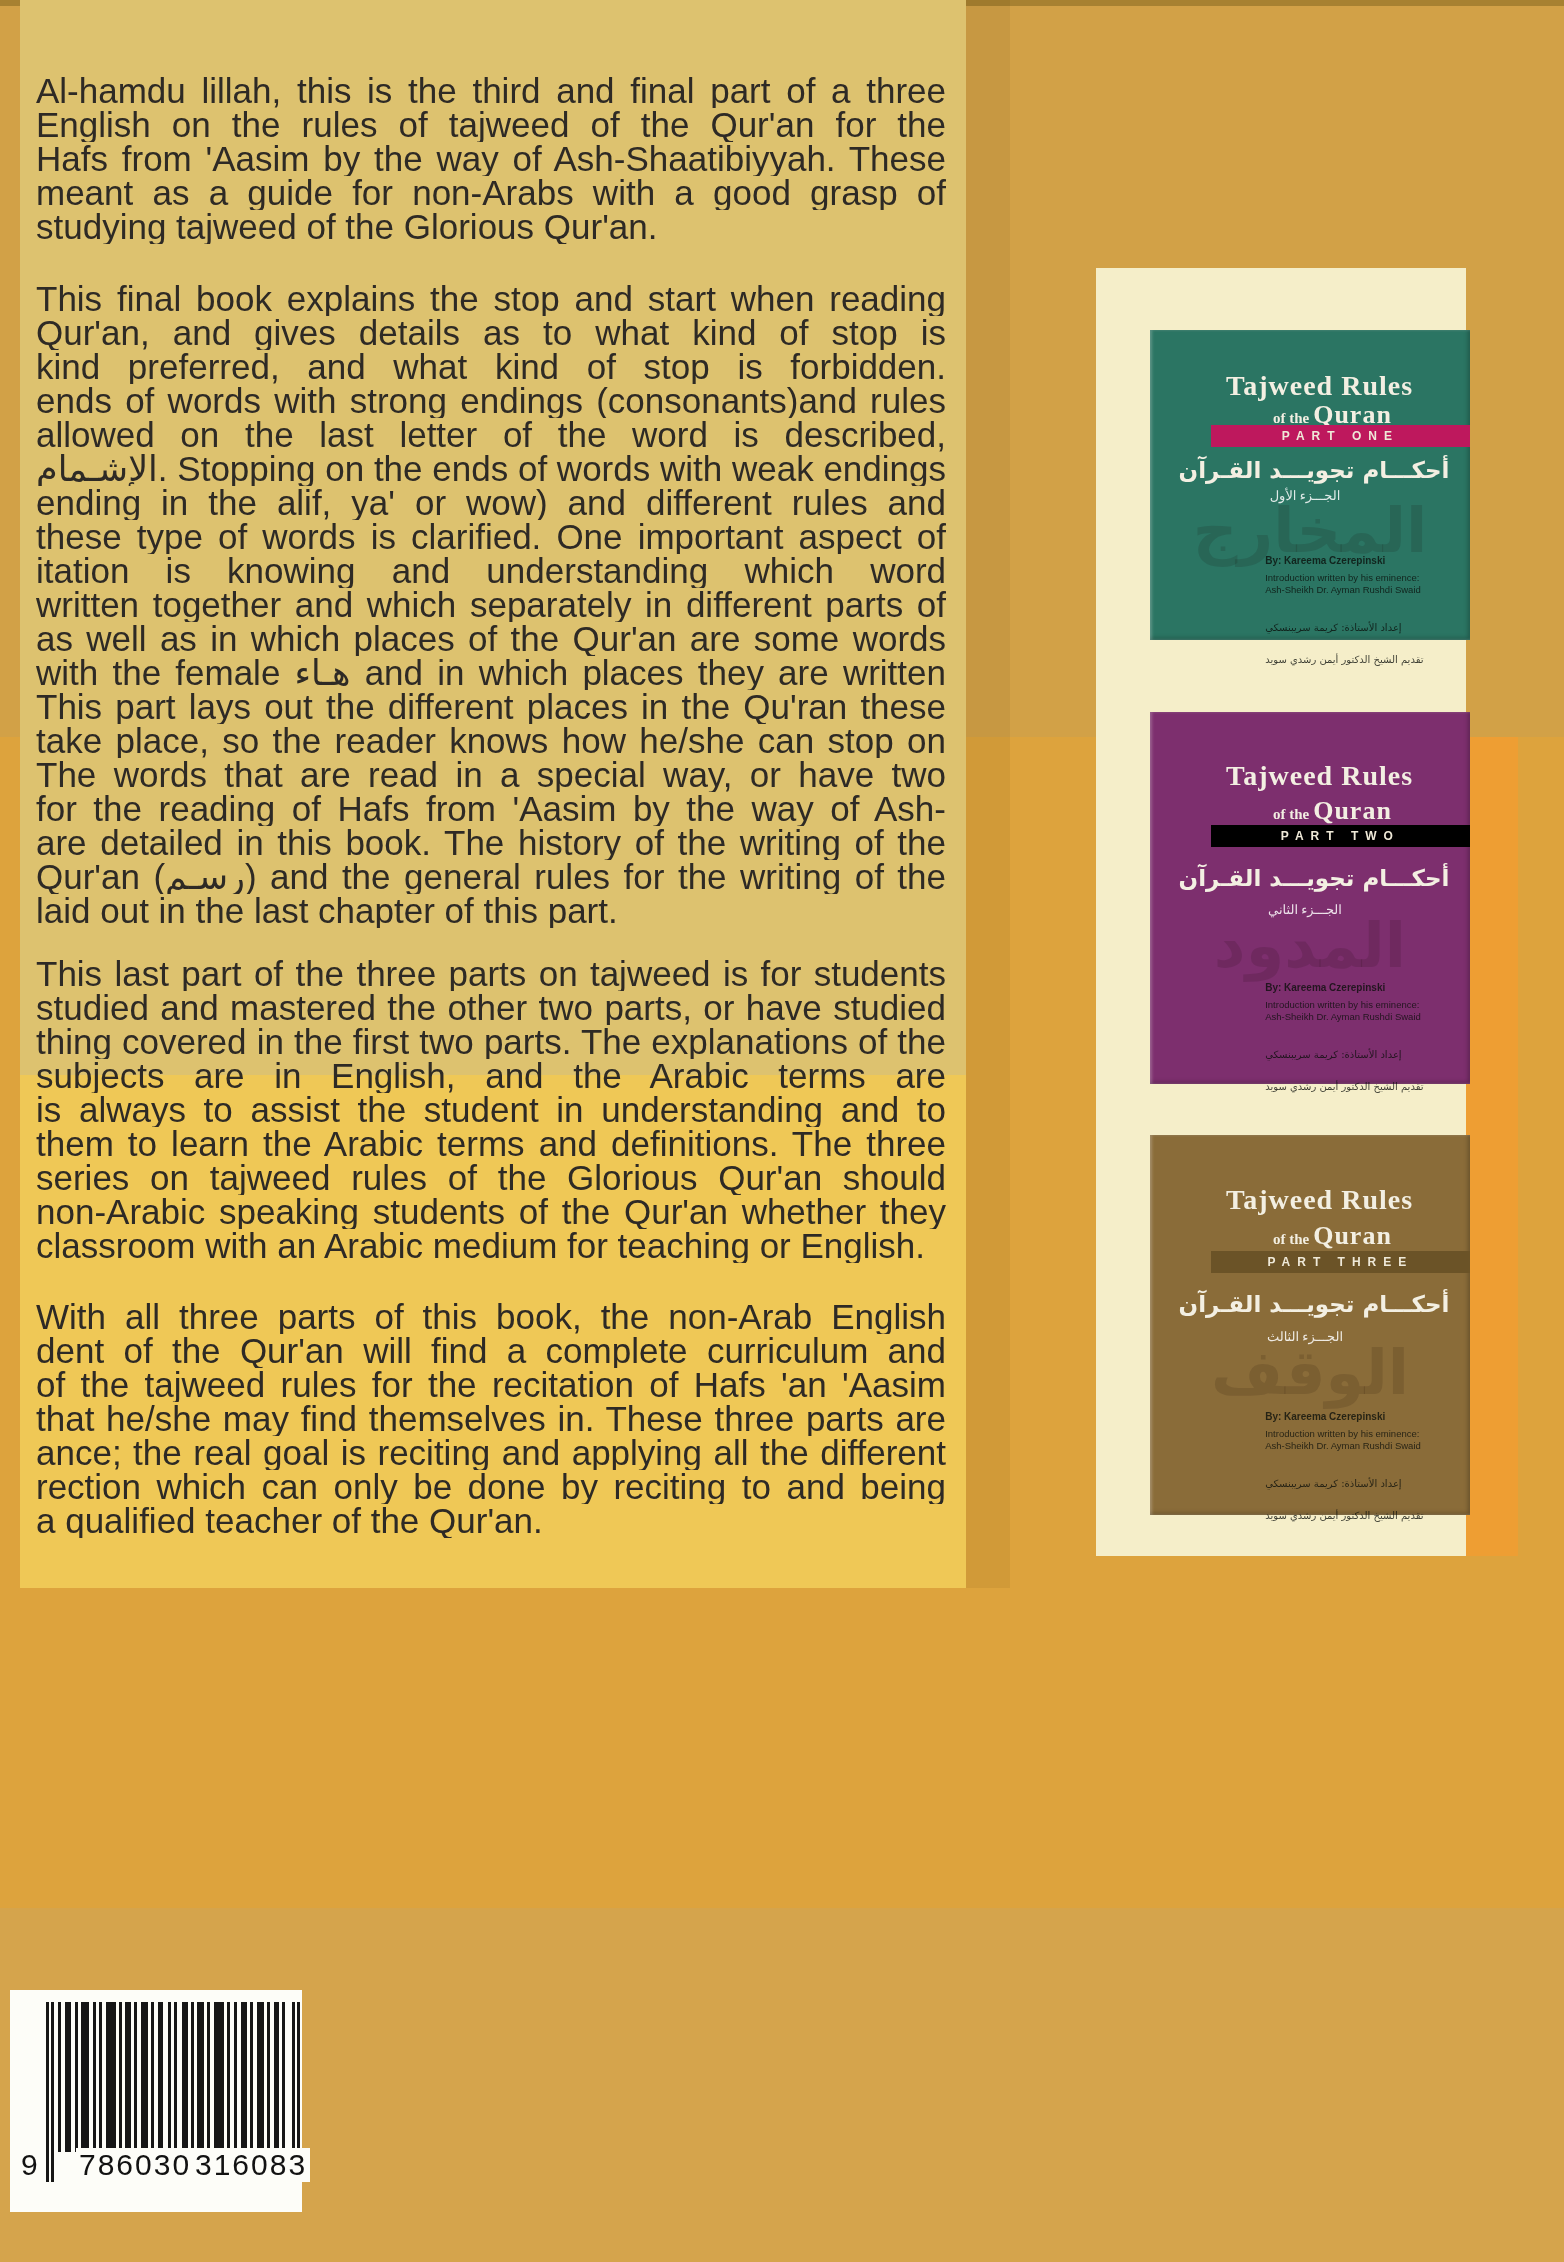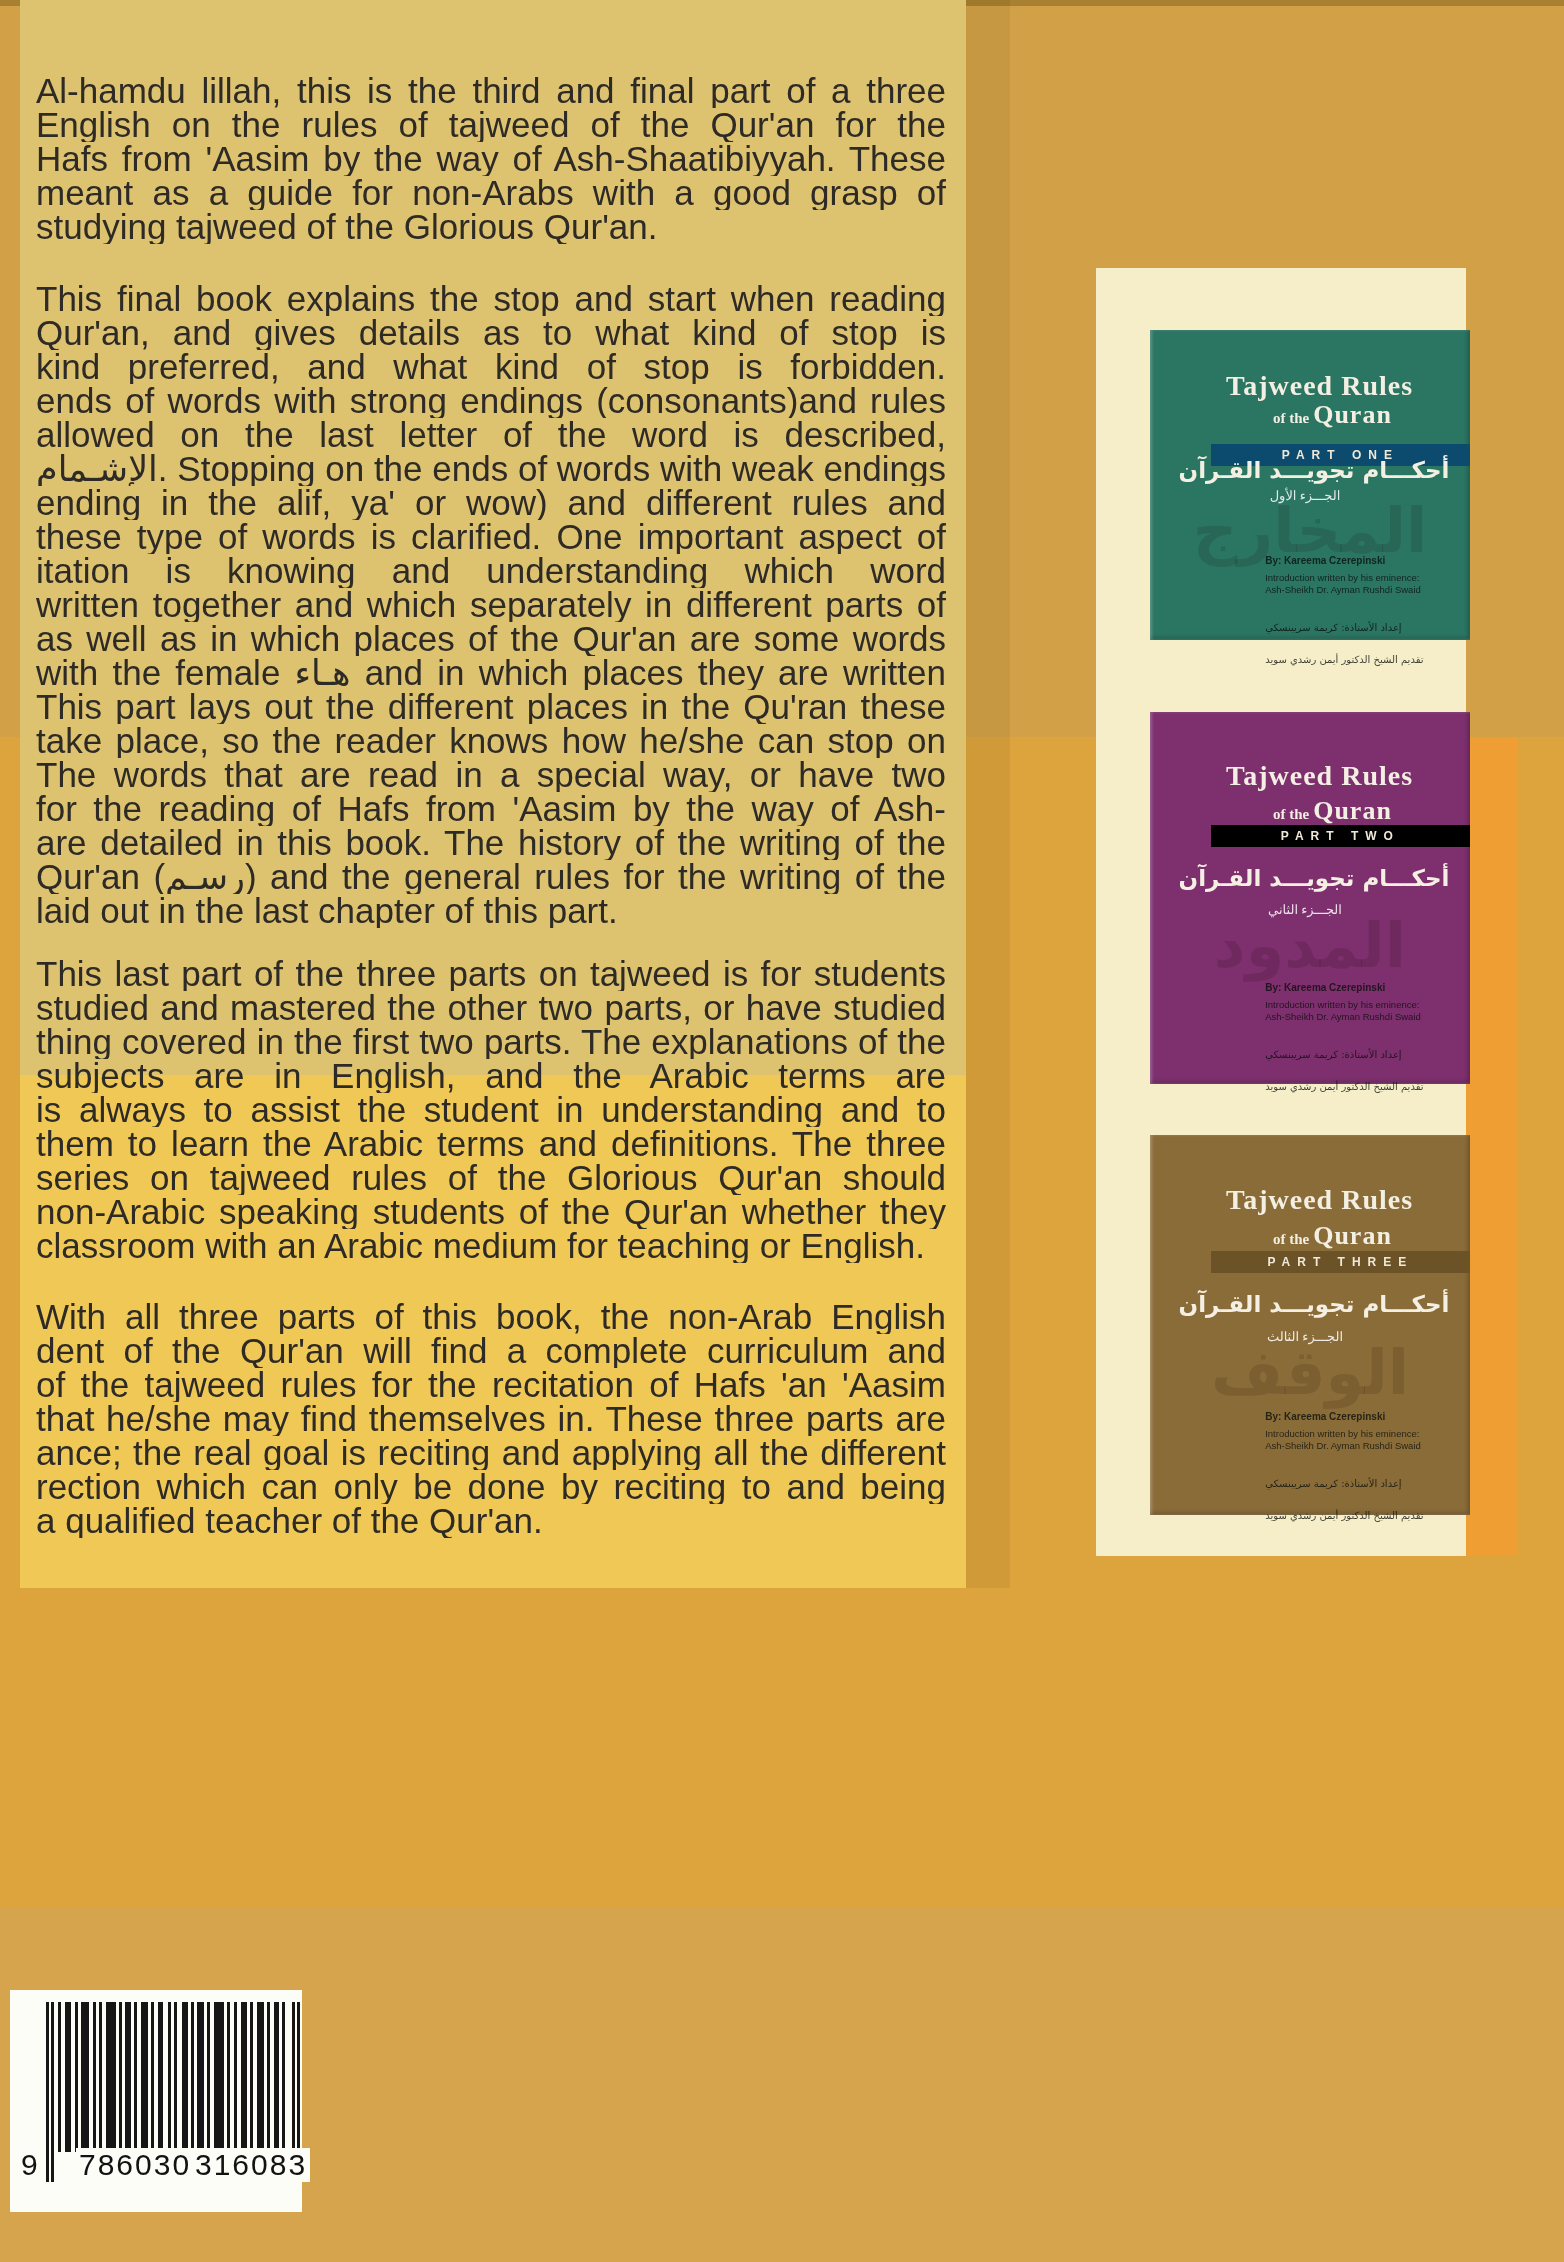--- a/index.html
+++ b/index.html
@@ -115,21 +115,21 @@
       <div class="line">rection which can only be done by reciting to and being corrected by</div>
       <div class="line last">a qualified teacher of the Qur'an.</div>
     </div>
 
   <div class="book" style="top: 330px; height: 310px; background-color: rgb(43, 117, 99);">
     <div class="bk-title">Tajweed Rules</div>
     <div class="bk-title2">
       <span class="of-the">of the</span>
       <span class="quran">Quran</span>
     </div>
-    <div class="bk-band" style="background-color: #0c4a6e; margin-top: 19px;"><span>PART ONE</span></div>
+    <div class="bk-band" style="background-color: #be185d;"><span>PART ONE</span></div>
     <div class="bk-ar-title">أحكـــام تجويـــد القـرآن</div>
     <div class="bk-ar-part">الجـــزء الأول</div>
     <div class="bk-watermark">المخارج</div>
     <div class="bk-credits">
       <div class="by">By: Kareema Czerepinski</div>
       <div>Introduction written by his eminence:</div>
       <div>Ash-Sheikh Dr. Ayman Rushdi Swaid</div>
       <div class="gap"></div>
       <div class="ar">إعداد الأستاذة: كريمة سريبنسكي</div>
       <div class="ar">تقديم الشيخ الدكتور أيمن رشدي سويد</div>

